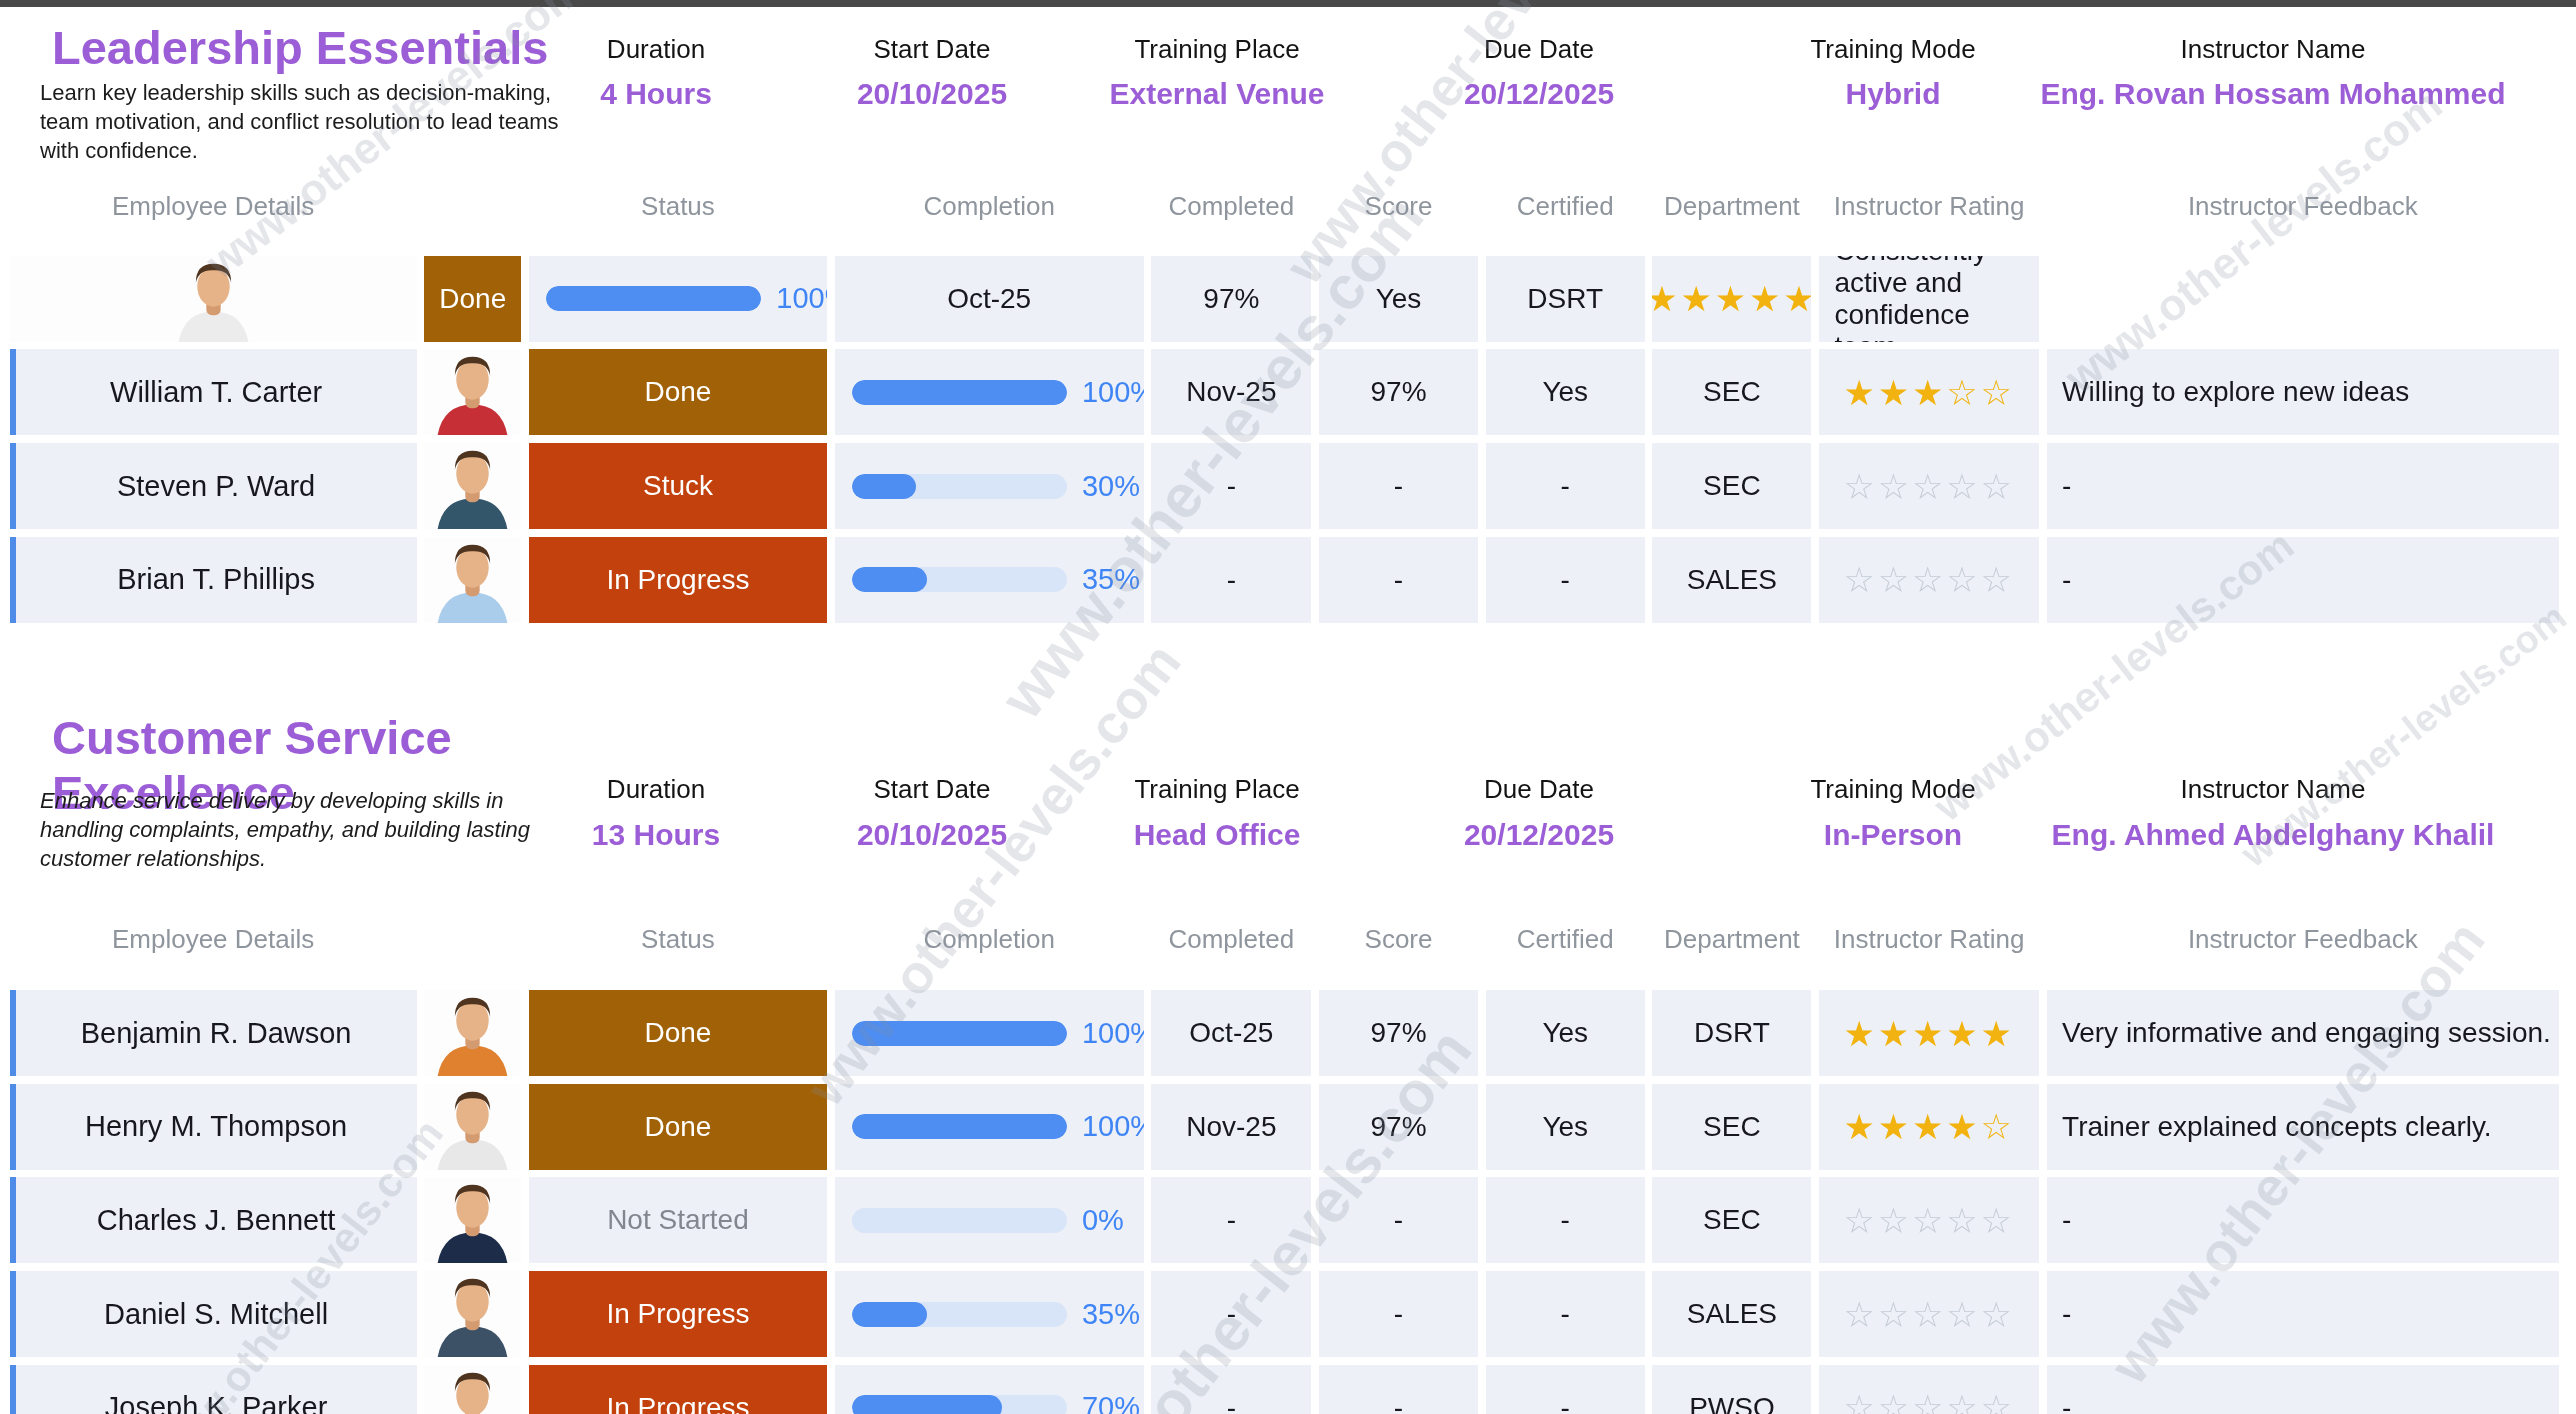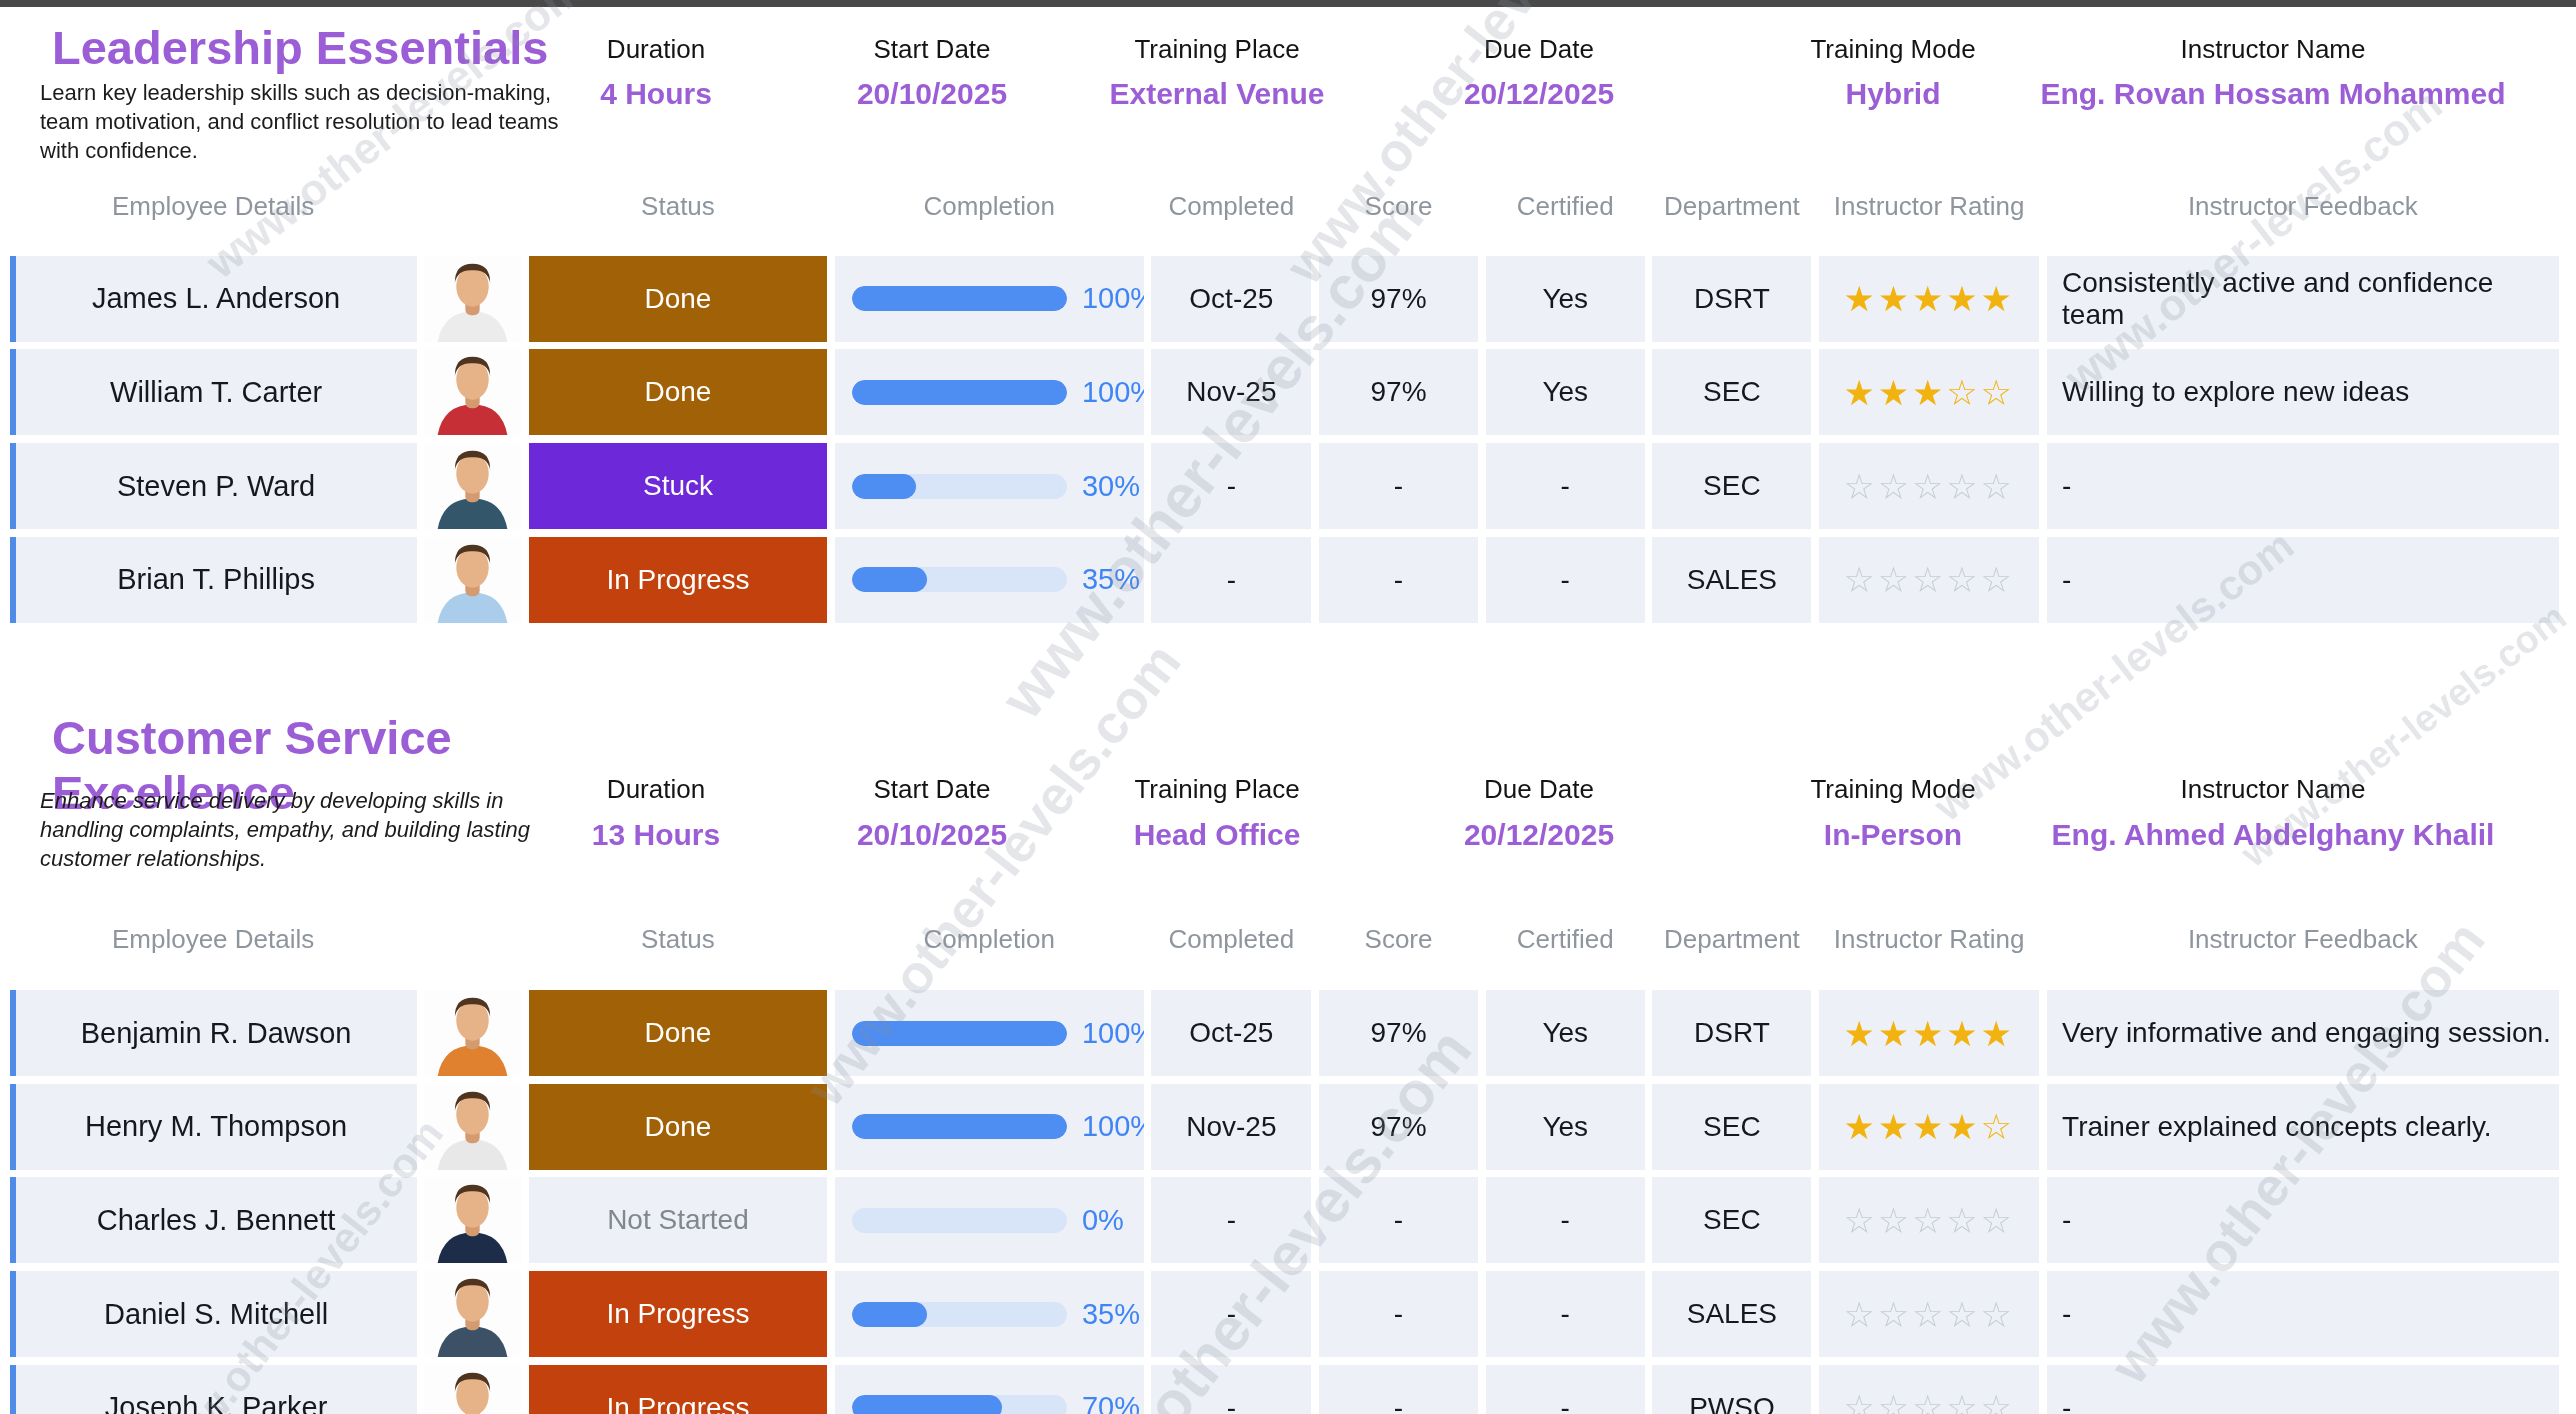--- a/index.html
+++ b/index.html
@@ -40,21 +40,21 @@
   .rows{position:absolute;left:0;width:2576px;}
   #sec-0 .rows{top:249px;}
   #sec-1 .rows{top:292px;}
   .row{height:86px;margin-bottom:7.7px;}
   .cell{background:#edf1f7;display:flex;align-items:center;justify-content:center;font-size:28px;color:#16181d;overflow:hidden;}
   .name-cell{border-left:6.7px solid #4e8ce8;font-size:29px;}
   .photo-cell{background:#fdfdfe;padding:0;}
   .photo-cell svg{display:block;}
   .status-cell{font-size:28px;}
   .status-cell.done{background:#a16207;color:#ffffff;}
-  .status-cell.stuck{background:#6d28d9;color:#ffffff;}
+  .status-cell.stuck{background:#c2410c;color:#ffffff;}
   .status-cell.in-progress{background:#c2410c;color:#ffffff;}
   .status-cell.not-started{color:#82878f;}
   .completion-cell{justify-content:flex-start;padding-left:17px;}
   .bar{width:215px;height:25px;border-radius:12.5px;background:#d8e4f7;overflow:hidden;flex:none;}
   .fill{height:100%;background:#4e8df2;border-radius:12.5px;}
   .pct{margin-left:15.3px;font-size:29px;color:#3f85f5;}
   .rating-cell{font-size:35px;letter-spacing:2.9px;line-height:1;}
   .star-f{color:#f2b310;}
   .star-o{color:#f2b310;}
   .star-e{color:#c6ccd6;}
@@ -118,23 +118,20 @@
         <div class="col-h">Completion</div>
         <div class="col-h">Completed</div>
         <div class="col-h">Score</div>
         <div class="col-h">Certified</div>
         <div class="col-h">Department</div>
         <div class="col-h">Instructor Rating</div>
         <div class="col-h">Instructor Feedback</div>
       </div>
     <div class="rows">
   <div class="row grid">
-    <div class="cell name-cell">
-            <span>James L. Anderson</span>
-          </div>
     <div class="cell photo-cell">
       <svg width="97" height="86" viewBox="0 0 101 90">
         <rect width="101" height="90" fill="#fdfdfe"></rect>
         <path class="av-shirt" d="M14 90 Q20 58 50.5 58 Q81 58 87 90 Z" fill="#ececec"></path>
         <rect x="43" y="40" width="15" height="22" rx="6" fill="#d49a70"></rect>
         <ellipse cx="50.5" cy="32" rx="17" ry="21" fill="#e6b388"></ellipse>
         <path d="M32 28 Q32 8 50.5 8 Q69 8 69 28 Q66 14 50.5 15 Q35 14 32 28 Z" fill="#4f341f"></path>
       </svg>
     </div>
     <div class="cell status-cell done">

